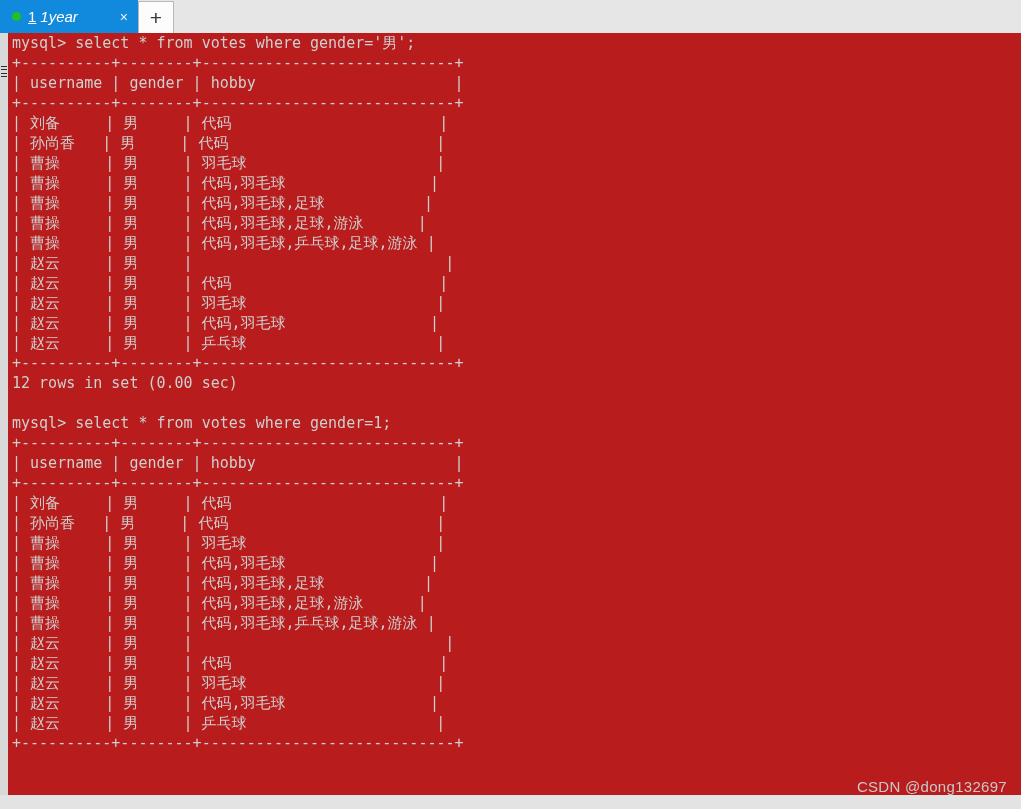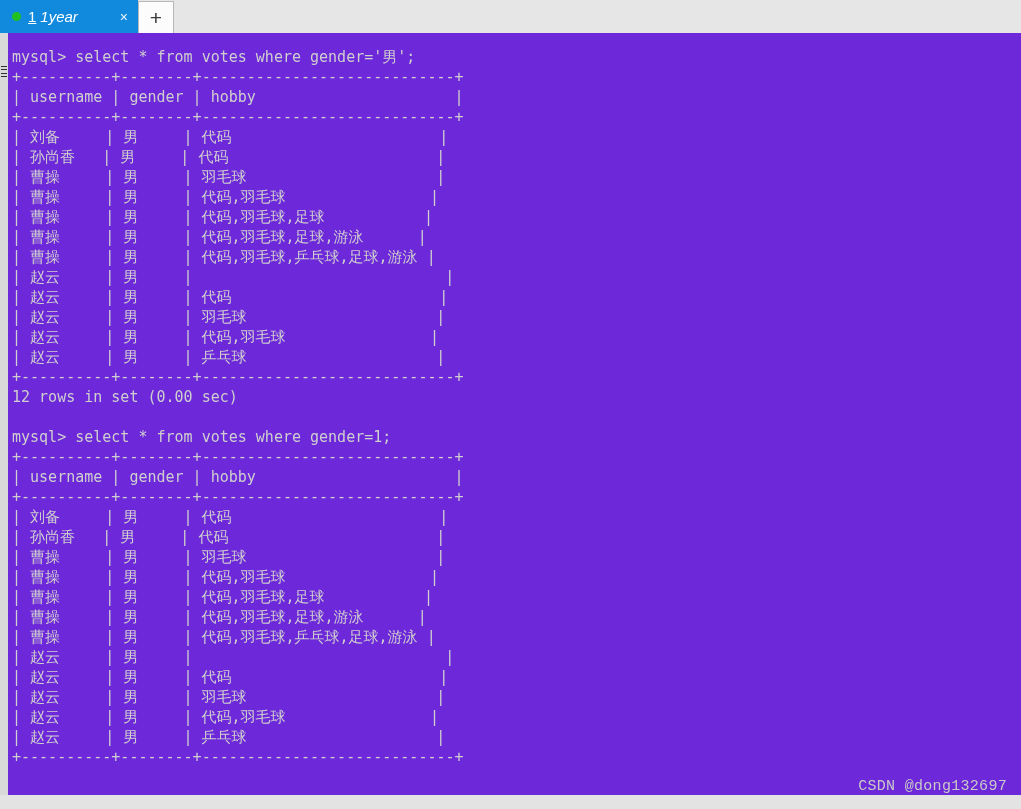--- a/index.html
+++ b/index.html
@@ -115,26 +115,26 @@
     flex-direction: column;
     justify-content: space-between;
   }
   .gutter-grip i {
     display: block;
     height: 1px;
     background: #2c2c2c;
   }
   .screen {
     flex: 1 1 auto;
-    background: #6d28d9;
+    background: #b91c1c;
     color: #cfcfcf;
     font-family: "DejaVu Sans Mono", monospace;
     font-size: 15px;
     line-height: 20px;
-    padding: 14px 0 0 4px;
+    padding: 0 0 0 4px;
     box-sizing: border-box;
     white-space: pre;
     overflow: hidden;
     letter-spacing: 0px;
   }
   .line {
     height: 20px;
     white-space: pre;
   }
   .line.blank { color: transparent; }
@@ -146,21 +146,21 @@
     top: 795px;
     width: 1021px;
     height: 14px;
     background: #e3e3e3;
   }
   .watermark {
     position: absolute;
     right: 14px;
     top: 778px;
     color: #c9c9c9;
-    font-family: Liberation Mono, monospace;
+    font-family: Liberation Sans, sans-serif;
     font-size: 15px;
     letter-spacing: 0.3px;
   }
 </style>
 </head>
 <body>
 
 <div id="app">
 
   <div class="tabstrip">

